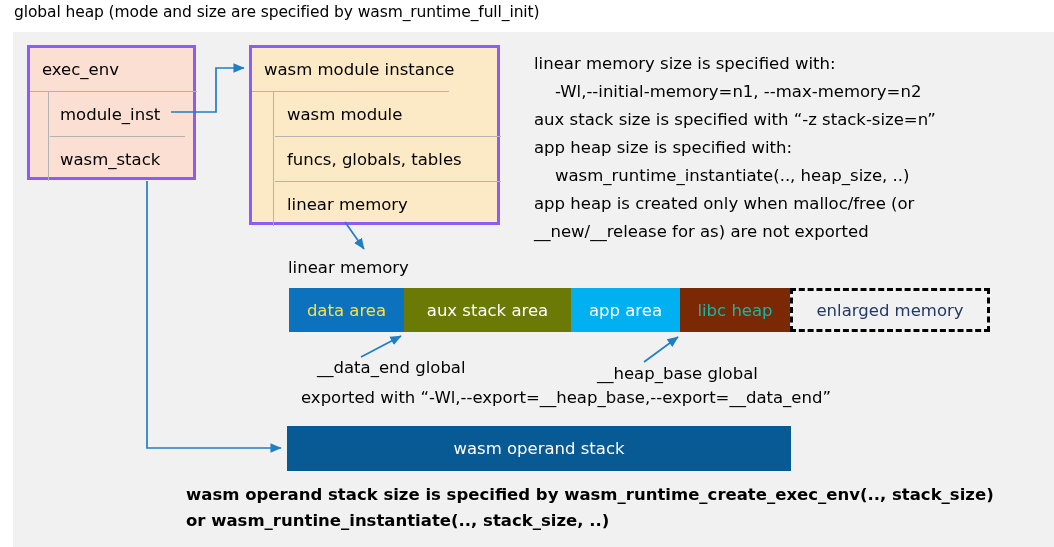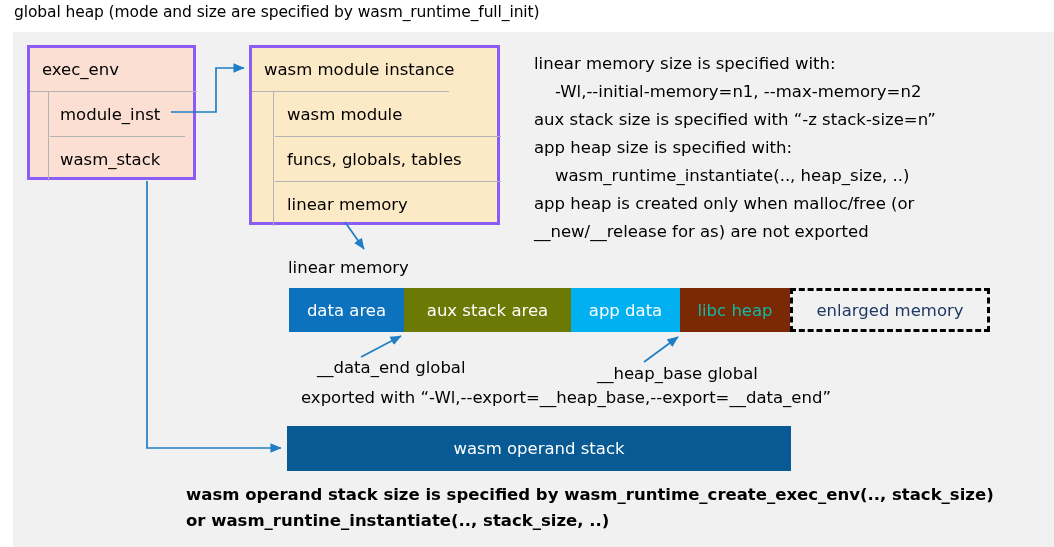--- a/index.html
+++ b/index.html
@@ -248,28 +248,28 @@
     -Wl,--initial-memory=n1, --max-memory=n2
 aux stack size is specified with “-z stack-size=n”
 app heap size is specified with:
     wasm_runtime_instantiate(.., heap_size, ..)
 app heap is created only when malloc/free (or
 __new/__release for as) are not exported</div>
 
   <div class="abs" id="linear-memory-label">linear memory</div>
 
   <div class="abs" id="memory-bar">
-    <div class="mem-seg" id="seg-data-area" style="background: rgb(13, 114, 189); color: #ffffff;">
+    <div class="mem-seg" id="seg-data-area" style="background: rgb(13, 114, 189); color: #fde047;">
       <span>data area</span>
     </div>
     <div class="mem-seg" id="seg-aux-stack" style="background: rgb(107, 122, 5); color: rgb(255, 255, 255);">
       <span>aux stack area</span>
     </div>
     <div class="mem-seg" id="seg-app-heap" style="background: rgb(0, 176, 240); color: rgb(255, 255, 255);">
-      <span>app data</span>
+      <span>app area</span>
     </div>
     <div class="mem-seg" id="seg-libc-heap" style="background: rgb(123, 41, 5); color: #14b8a6;">
       <span>libc heap</span>
     </div>
     <div class="mem-seg" id="seg-enlarged" style="background: rgb(241, 241, 241); color: rgb(31, 56, 100);">
       <span>enlarged memory</span>
     </div>
   </div>
 
   <div class="abs annot" id="data-end-label">__data_end global</div>

